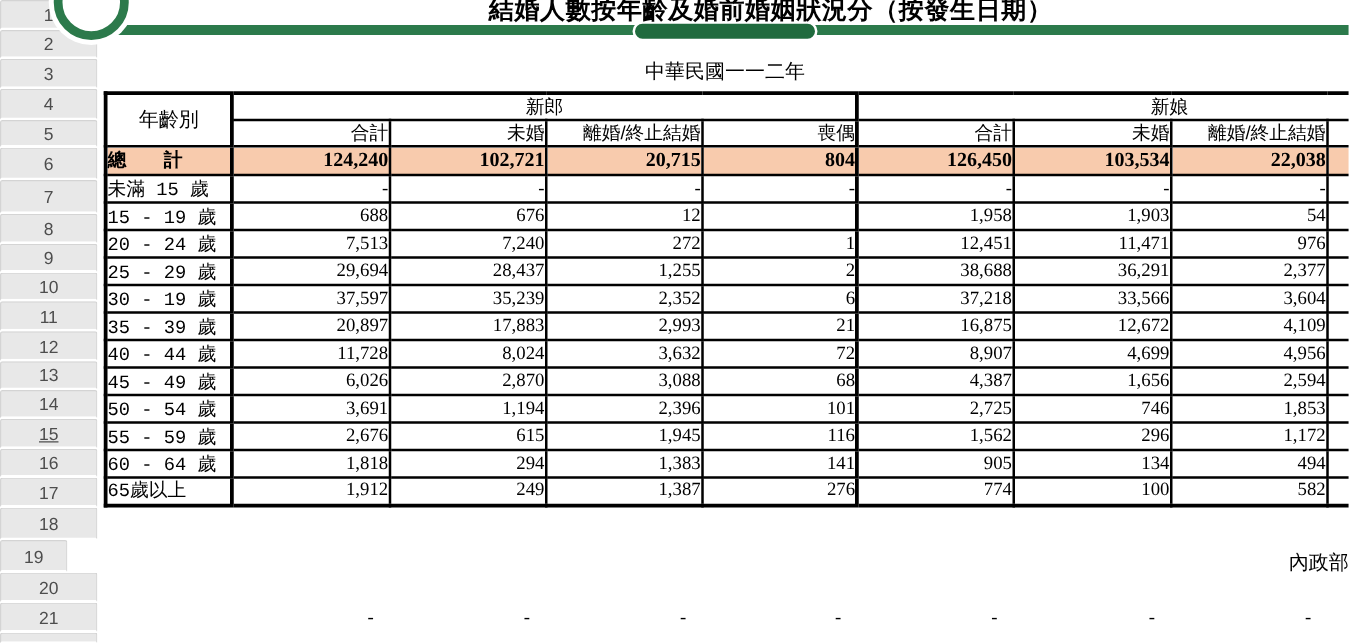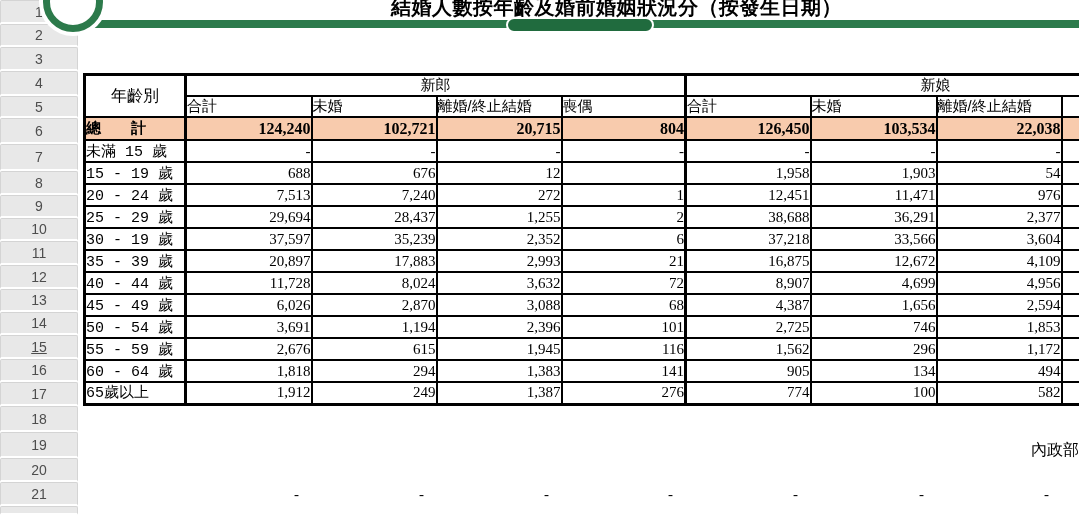--- a/index.html
+++ b/index.html
@@ -25,21 +25,21 @@
   .title{position:absolute;left:391px;top:-6px;font-size:20px;font-weight:bold;
          letter-spacing:0.5px;white-space:nowrap;z-index:5;}
   .subtitle{position:absolute;left:84px;width:992px;top:47px;text-align:center;font-size:16px;}
 
   
   .tablewrap{position:absolute;left:83px;top:73px;z-index:1;}
   table.age{border-collapse:collapse;table-layout:fixed;width:1101px;border:3px solid #000;}
   table.age td{border:2px solid #000;box-sizing:border-box;overflow:hidden;white-space:nowrap;padding:0;}
   td.corner{text-align:center;font-size:16px;border-right:3px solid #000 !important;}
   td.group{text-align:center;font-size:15px;height:16px;}
-  td.sub{text-align:left;font-size:15px;height:21px;}
+  td.sub{text-align:right;font-size:15px;height:21px;}
   td.thick-l{border-left:3px solid #000 !important;}
   td.lab{text-align:left;padding-left:6px;font-size:15px;border-right:3px solid #000 !important;font-family:Liberation Mono, monospace;}
   td.num{text-align:right;padding-right:10px;font-size:15px;
          font-family:"Liberation Serif",serif;}
   tr.total-row{height:23px;}
   tr.total-row td{background:var(--total-row-orange,#f8cbad);font-weight:bold;}
   tr.total-row td.num{font-size:16px;}
   tr.data-row{height:22px;}
 
   
@@ -65,31 +65,32 @@
       <div class="gcell" style="height: 23px; width: 78px;">9</div>
       <div class="gcell" style="height: 23px; width: 78px;">10</div>
       <div class="gcell" style="height: 24px; width: 78px;">11</div>
       <div class="gcell" style="height: 24px; width: 78px;">12</div>
       <div class="gcell" style="height: 23px; width: 78px;">13</div>
       <div class="gcell" style="height: 23px; width: 78px;">14</div>
       <div class="gcell" style="height: 24px; width: 78px; text-decoration: underline;">15</div>
       <div class="gcell" style="height: 23px; width: 78px;">16</div>
       <div class="gcell" style="height: 24px; width: 78px;">17</div>
       <div class="gcell" style="height: 26px; width: 78px;">18</div>
-      <div class="gcell" style="height: 26px; width: 78px;">19</div>
+      <div class="gcell" style="height: 26px; width: 54px;">19</div>
       <div class="gcell" style="height: 24px; width: 78px;">20</div>
       <div class="gcell" style="height: 24px; width: 78px;">21</div>
       <div class="gcell" style="height: 9px; width: 78px;"></div>
     </div>
 
   <div class="gbar"></div>
   <div class="pill"></div>
   <div class="ring"></div>
 
   <div class="title">結婚人數按年齡及婚前婚姻狀況分（按發生日期）</div>
+  <div class="subtitle">中華民國一一二年</div>
 
   <div class="tablewrap">
     <table class="age">
       <colgroup>
         <col style="width:101px">
           <col style="width:126px">
           <col style="width:125px">
         <col style="width:125px">
           <col style="width:124px">
           <col style="width:125px">

